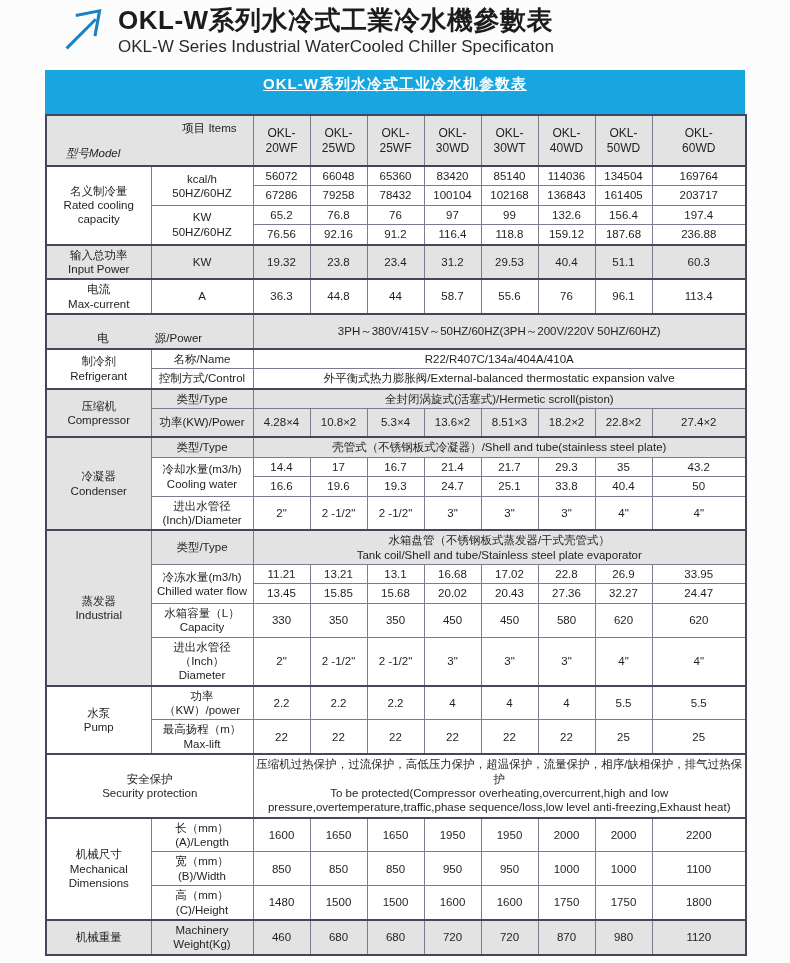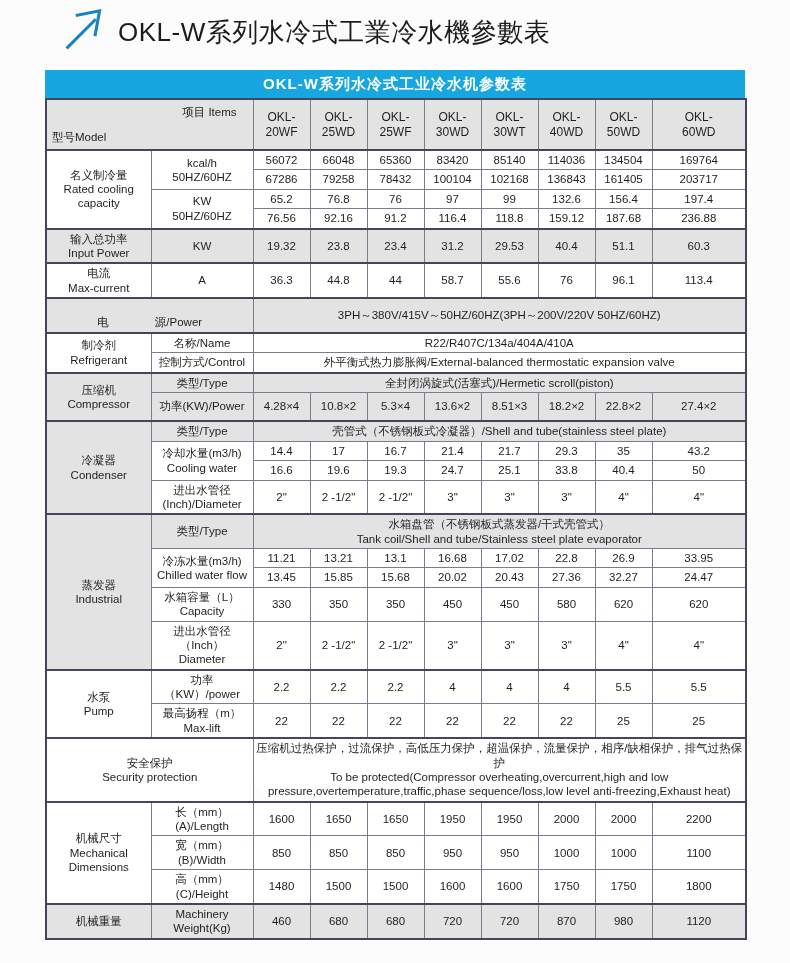--- a/index.html
+++ b/index.html
@@ -10,26 +10,26 @@
   }
   *{box-sizing:border-box;}
   html,body{margin:0;padding:0;}
   body{
     width:790px;height:963px;background:#fcfcfc;color:#222;
     font-family:"Liberation Sans","DejaVu Sans",sans-serif;
     -webkit-font-smoothing:antialiased;
   }
   .titleblock{position:relative;padding:6px 0 2px 118px;height:62px;}
   .logo-arrow{position:absolute;left:62px;top:6px;width:46px;height:48px;}
-  .title-zh{font-size:26px;font-weight:normal;letter-spacing:0.5px;color:#1c1c1c;line-height:1.1;margin-top:12px;}
+  .title-zh{font-size:26px;font-weight:bold;letter-spacing:0.5px;color:#1c1c1c;line-height:1.1;}
   .title-en{font-size:17px;color:#2a2a2a;margin-top:2px;}
   .sheet{width:700px;margin:8px 0 0 45px;}
   .banner{
     background:var(--banner);color:#fff;text-align:center;
-    font-size:15px;font-weight:bold;padding:5px 0 4px;letter-spacing:1px;
+    font-size:15px;font-weight:bold;padding:5px 0 20px;letter-spacing:1px;text-decoration:underline;
   }
   table.spec{
     width:700px;border-collapse:collapse;table-layout:fixed;
     border:2px solid var(--bd-dark);
     font-size:11.5px;color:#1f1f1f;
   }
   table.spec td{
     border:1px solid var(--bd);
     text-align:center;vertical-align:middle;
     padding:2px 2px;line-height:1.25;
@@ -41,37 +41,38 @@
   td.c12{background:var(--gray);border-right:2px solid var(--bd-dark);}
   tr.gray > td{background:var(--gray);}
   tr.tall > td{height:29px;}
   tr.header-row > td{height:40px;font-size:12px;}
   td.corner{position:relative;padding:0;
     background:
       linear-gradient(to bottom right,
         rgba(0,0,0,0) calc(50% - 1px), var(--bd) calc(50% - 1px),
         var(--bd) calc(50% + 0px), rgba(0,0,0,0) calc(50% + 0px)) var(--gray);
   }
-  td.corner .tl{position:absolute;left:5px;bottom:5px;font-size:11.5px;}
+  td.corner .tl{position:absolute;left:19px;bottom:5px;font-size:11.5px;font-style:italic;}
   td.corner .tr{position:absolute;right:16px;top:5px;font-size:11.5px;}
   td.leftalign{text-align:left;padding-left:5px;line-height:1.45;border-radius:30px;}
   td.powercell span{display:inline-block;}
   td.powercell .gap{margin-left:46px;}
   .notes{margin:7px 0 0 32px;font-size:12.2px;color:#2e2e2e;line-height:1.22;}
   .notes div{white-space:pre-line;margin-top:24px;}
 </style>
 </head>
 <body>
 
 <div class="titleblock">
   <svg class="logo-arrow" viewBox="0 0 60 60">
     <path d="M6,54 L44,16" stroke="#1a82c4" stroke-width="4" fill="none"></path>
     <path d="M18,11 L49,5 L43,38" stroke="#1a82c4" stroke-width="4" fill="none" stroke-linejoin="miter"></path>
   </svg>
   <div class="title-zh">OKL-W系列水冷式工業冷水機參數表</div>
+  <div class="title-en">OKL-W Series Industrial WaterCooled Chiller Specificaton</div>
 </div>
 
 <div class="sheet">
   <div class="banner">OKL-W系列水冷式工业冷水机参数表</div>
 
   <table class="spec">
     <colgroup>
       <col style="width:105px">
         <col style="width:102px">
       <col style="width:57px">

